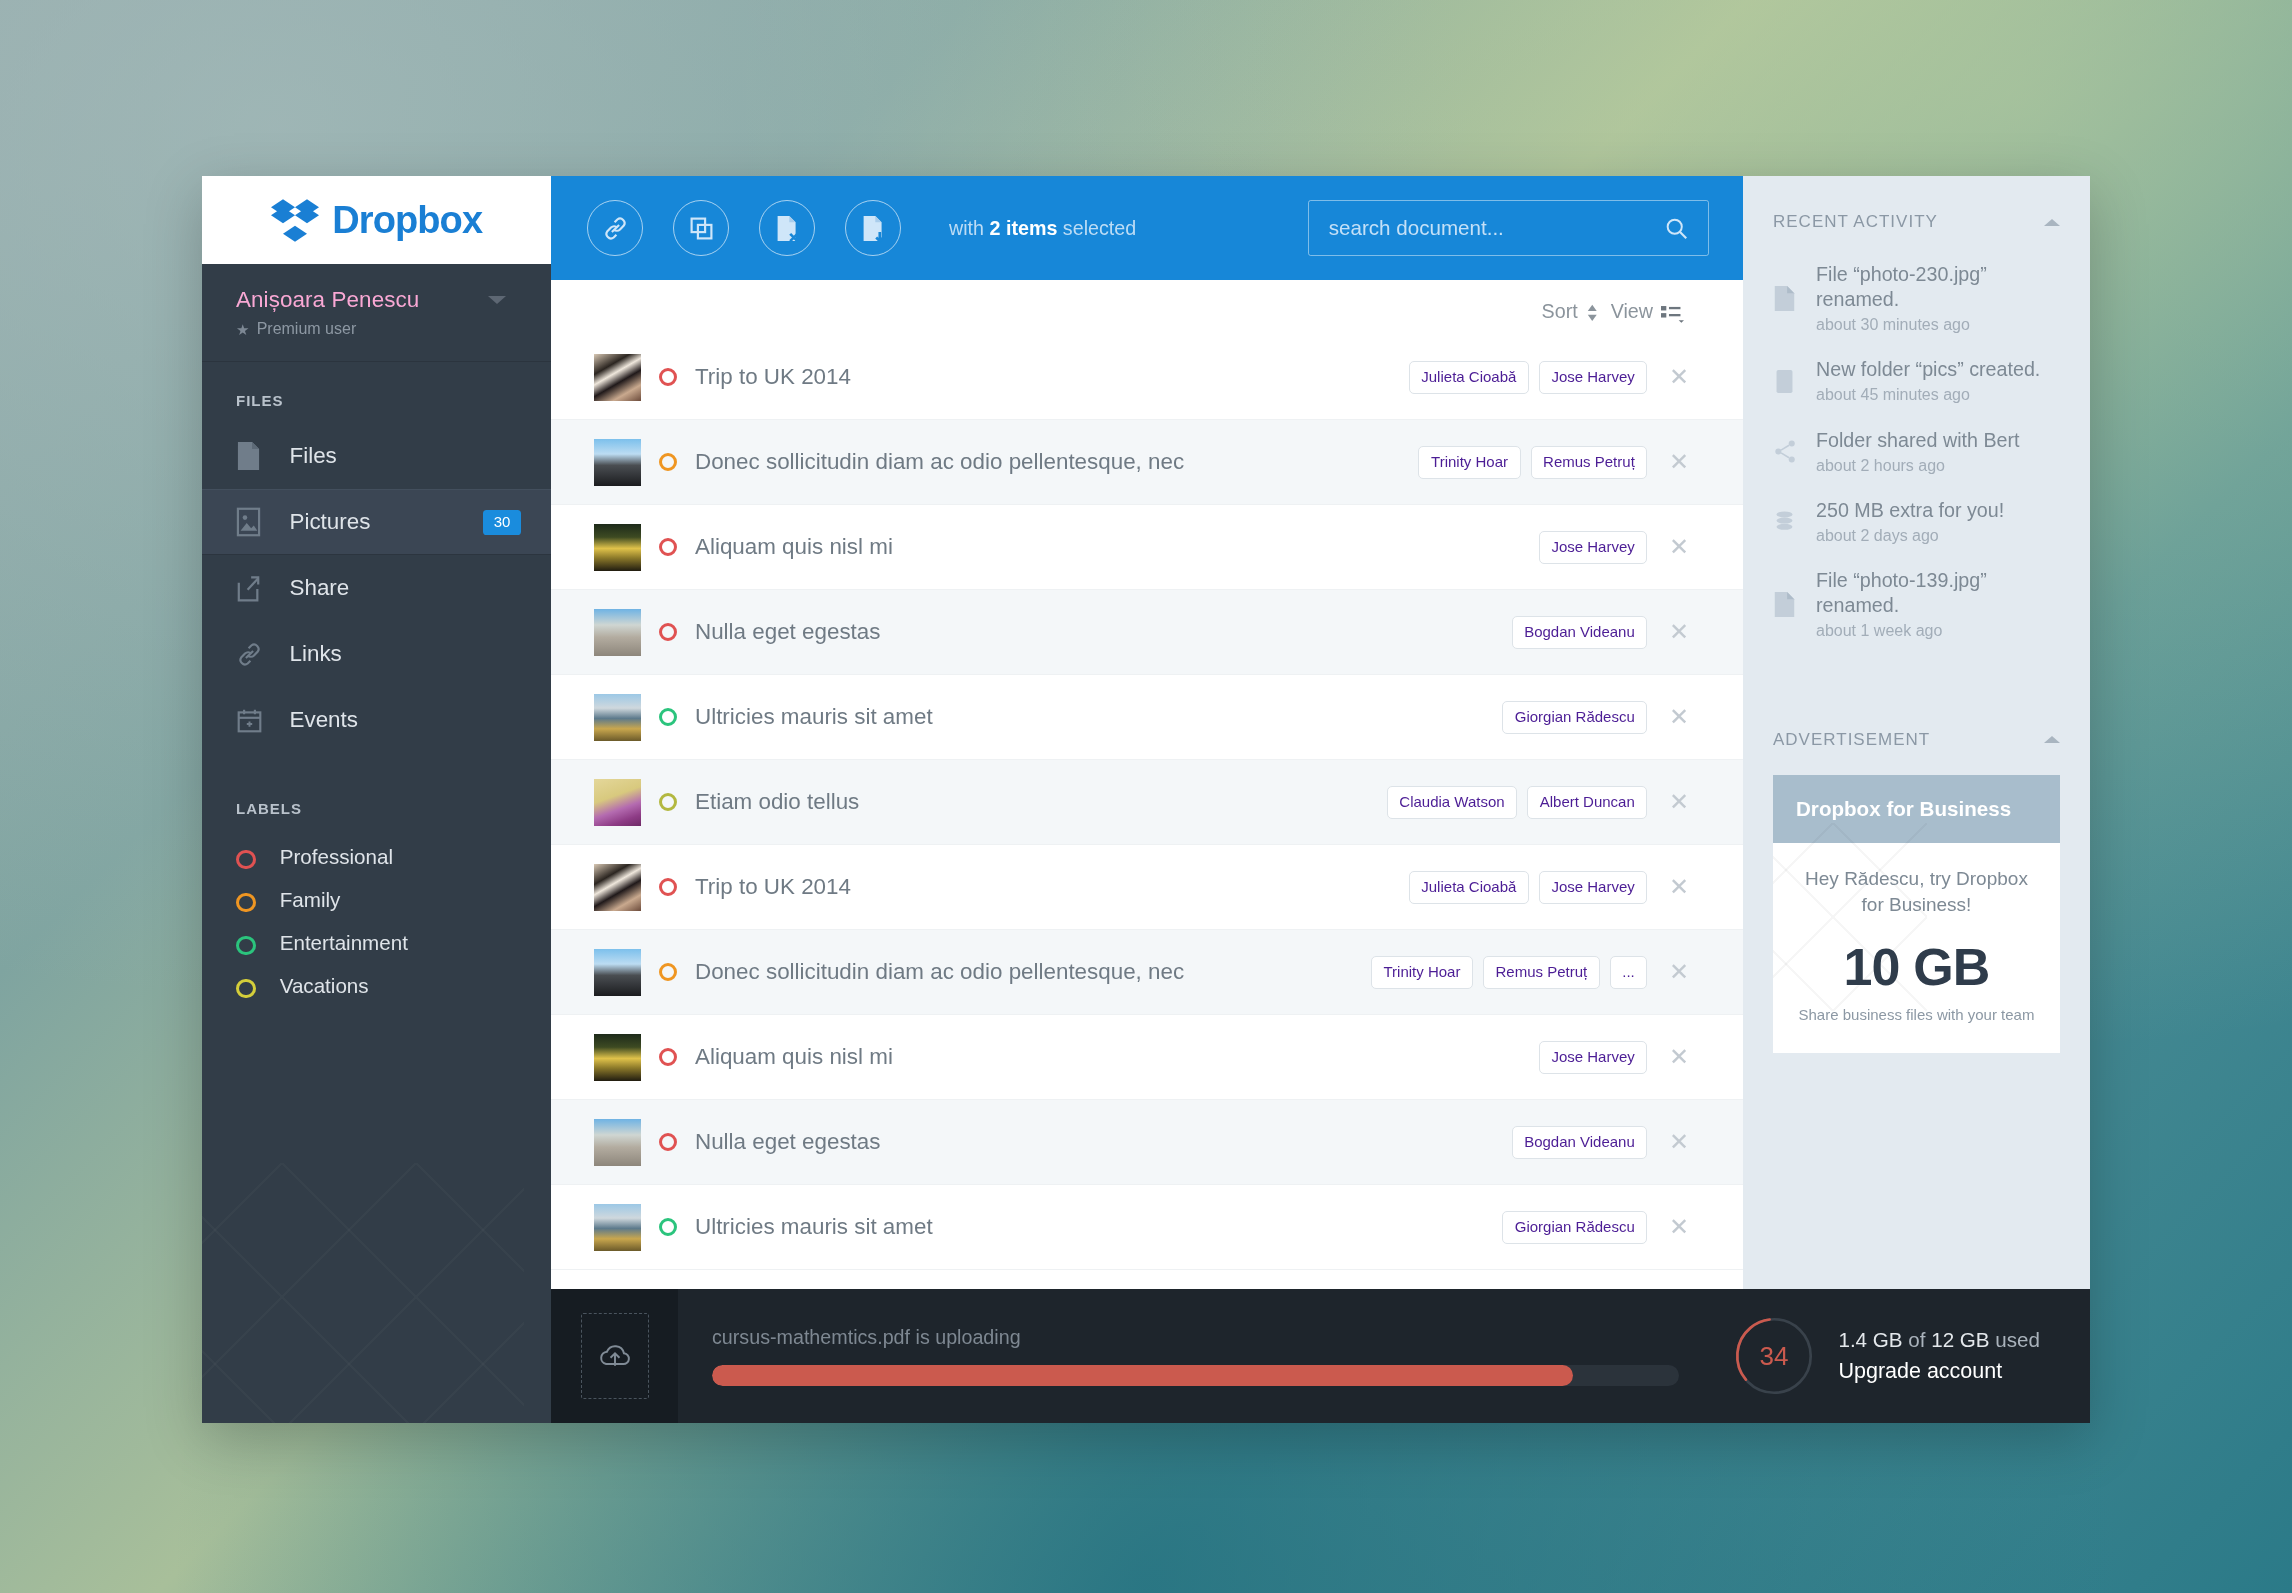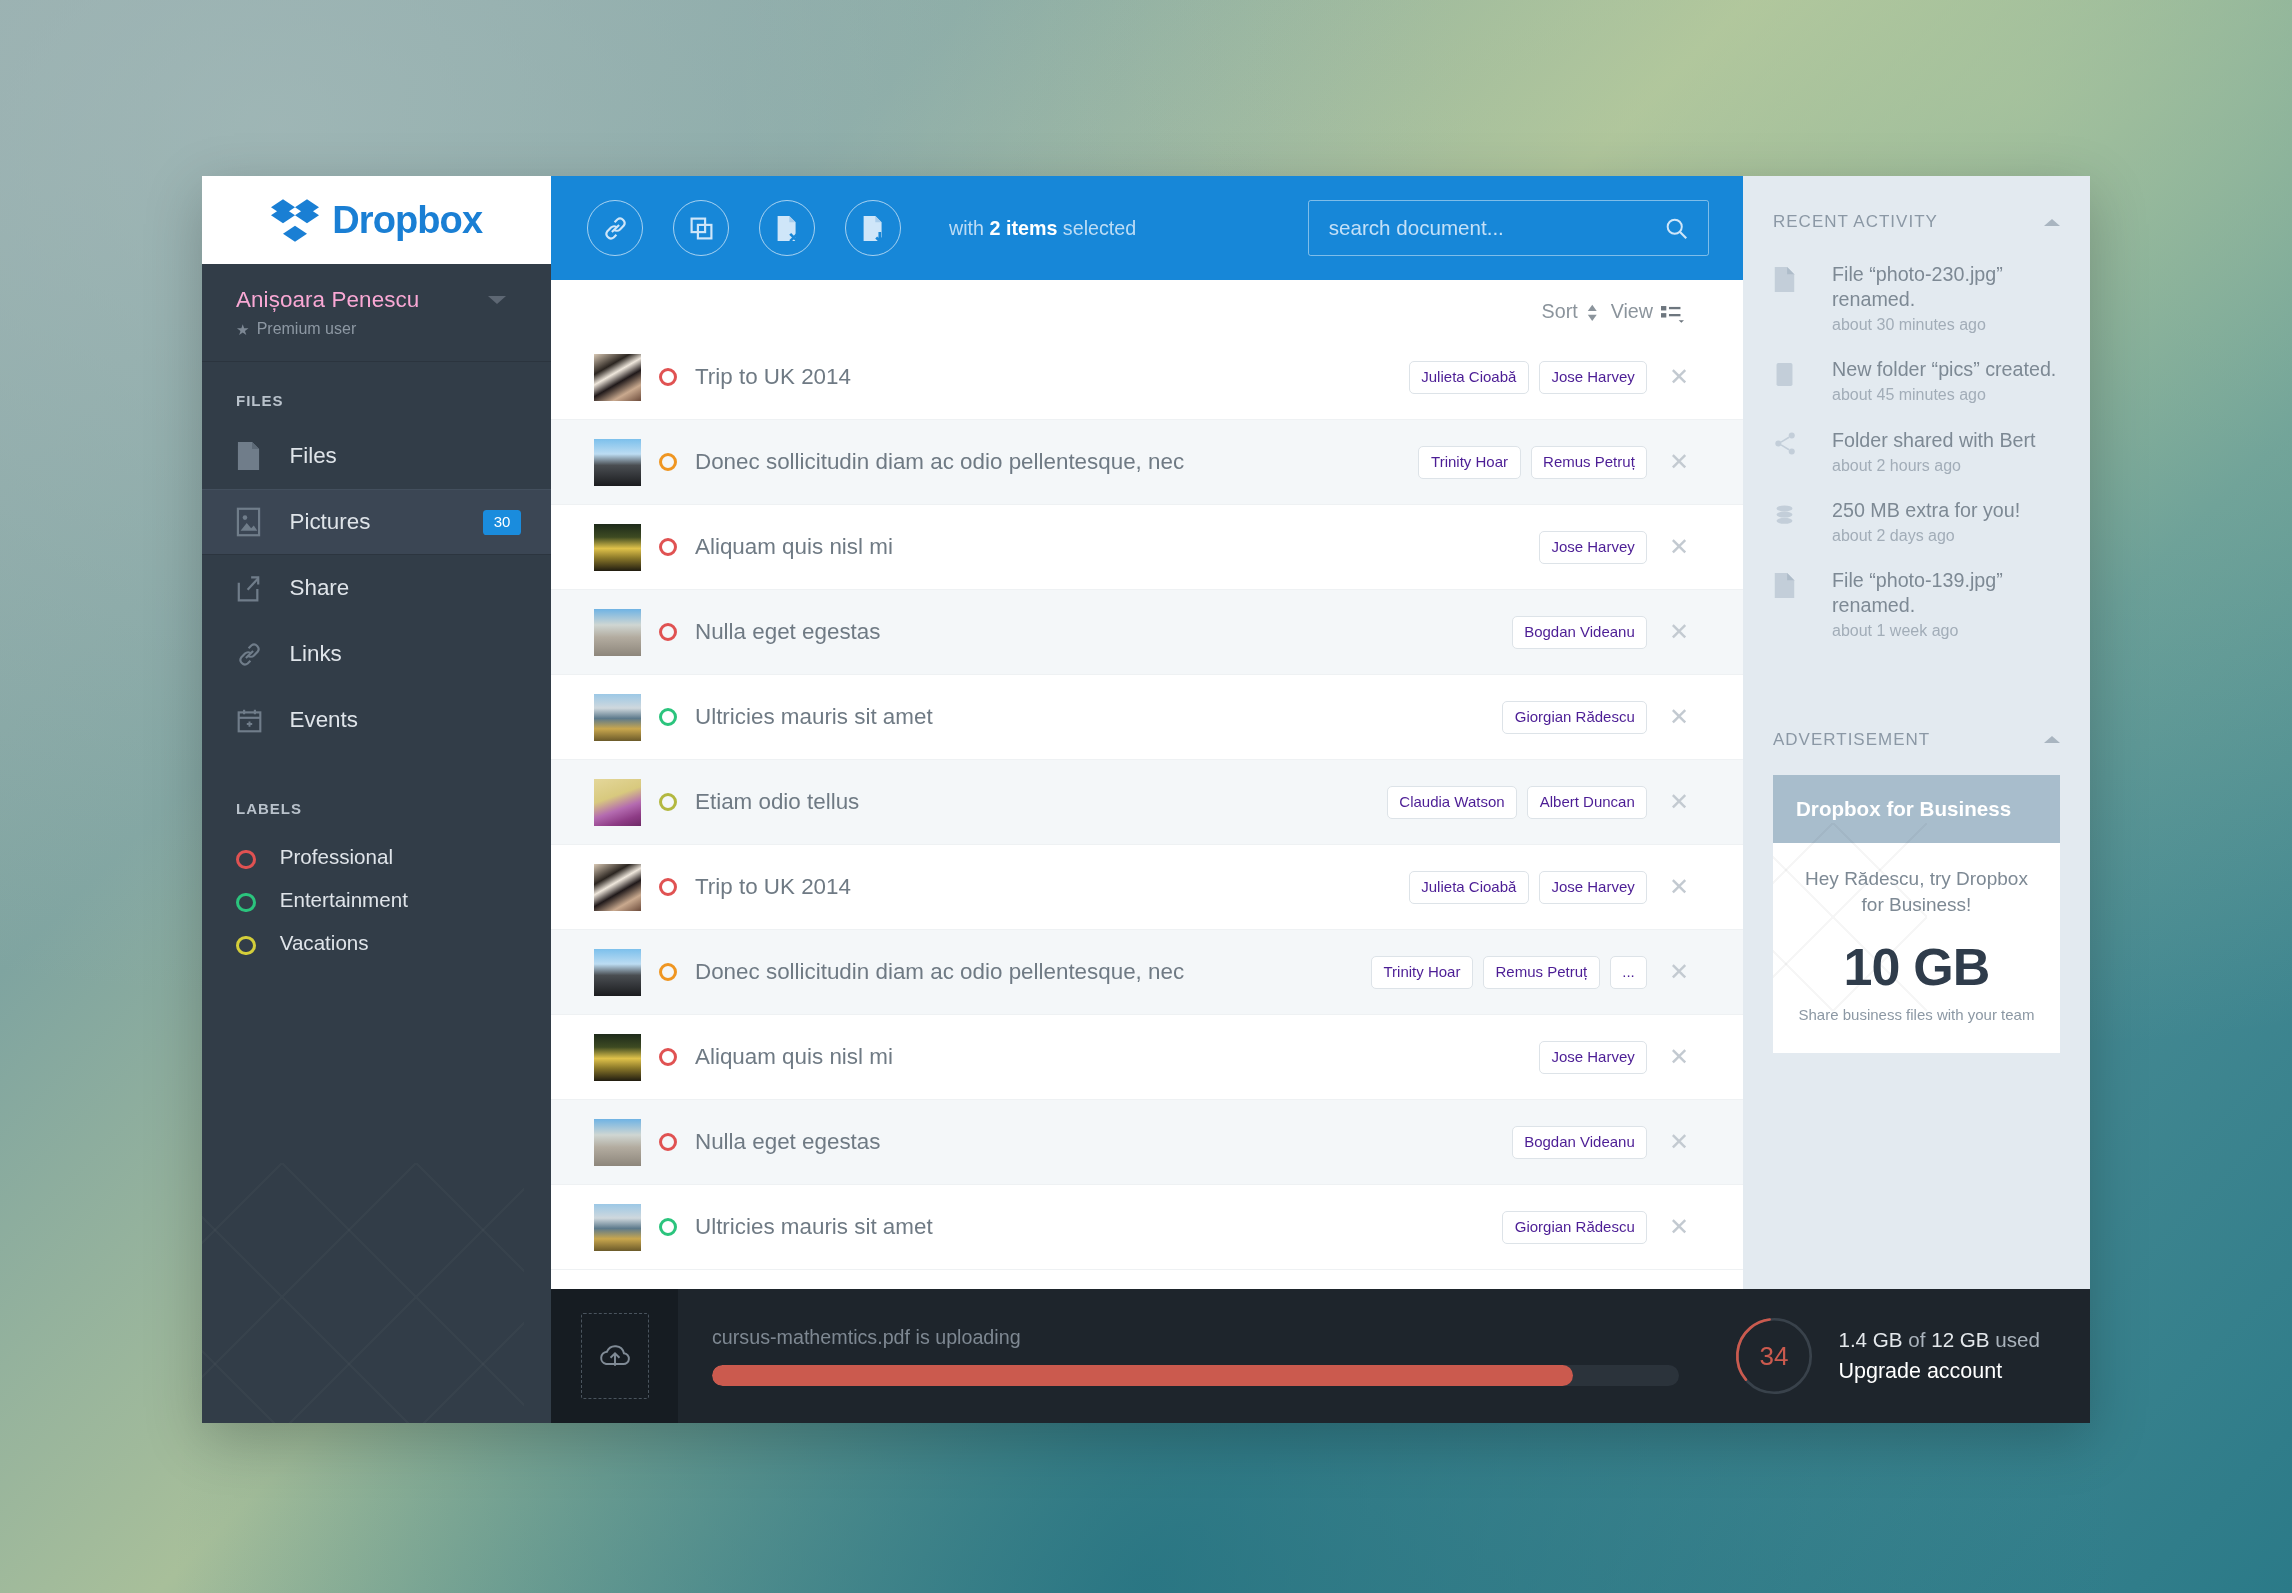--- a/index.html
+++ b/index.html
@@ -315,21 +315,21 @@
     font-size: 17px;
     font-weight: normal;
     letter-spacing: 1px;
   }
   .panel-caret {
     width: 0; height: 0;
     border-left: 8px solid transparent;
     border-right: 8px solid transparent;
     border-bottom: 7.2px solid #a9b5c0;
   }
-  .act-item { display: flex; gap: 32px; padding: 10.7px 0 12.5px 0; }
+  .act-item { display: flex; gap: 16px; padding: 10.7px 0 12.5px 0; align-items: center; }
   .act-icon { width: 27px; flex-shrink: 0; padding-top: 3.6px; }
   .act-title { color: #7d8994; font-size: 19.7px; line-height: 1.25; }
   .act-time { color: #a2adb8; font-size: 16px; margin-top: 4.5px; }
 
   .ad-box {
     background: #fff;
     margin-top: 5.4px;
     position: relative;
     overflow: hidden;
   }
@@ -515,20 +515,24 @@
         </span>
         <span>Events</span>
       </div>
     </nav>
 
     <div class="labels-heading">LABELS</div>
 
     <div class="label-item">
       <span class="ring" style="border-color:#e05252"></span>
       <span>Professional</span>
+    </div>
+    <div class="label-item">
+      <span class="ring" style="border-color:#ef9622"></span>
+      <span>Family</span>
     </div>
     <div class="label-item">
       <span class="ring" style="border-color:#2bc47d"></span>
       <span>Entertainment</span>
     </div>
     <div class="label-item">
       <span class="ring" style="border-color:#d4ce3a"></span>
       <span>Vacations</span>
     </div>
   </aside>

